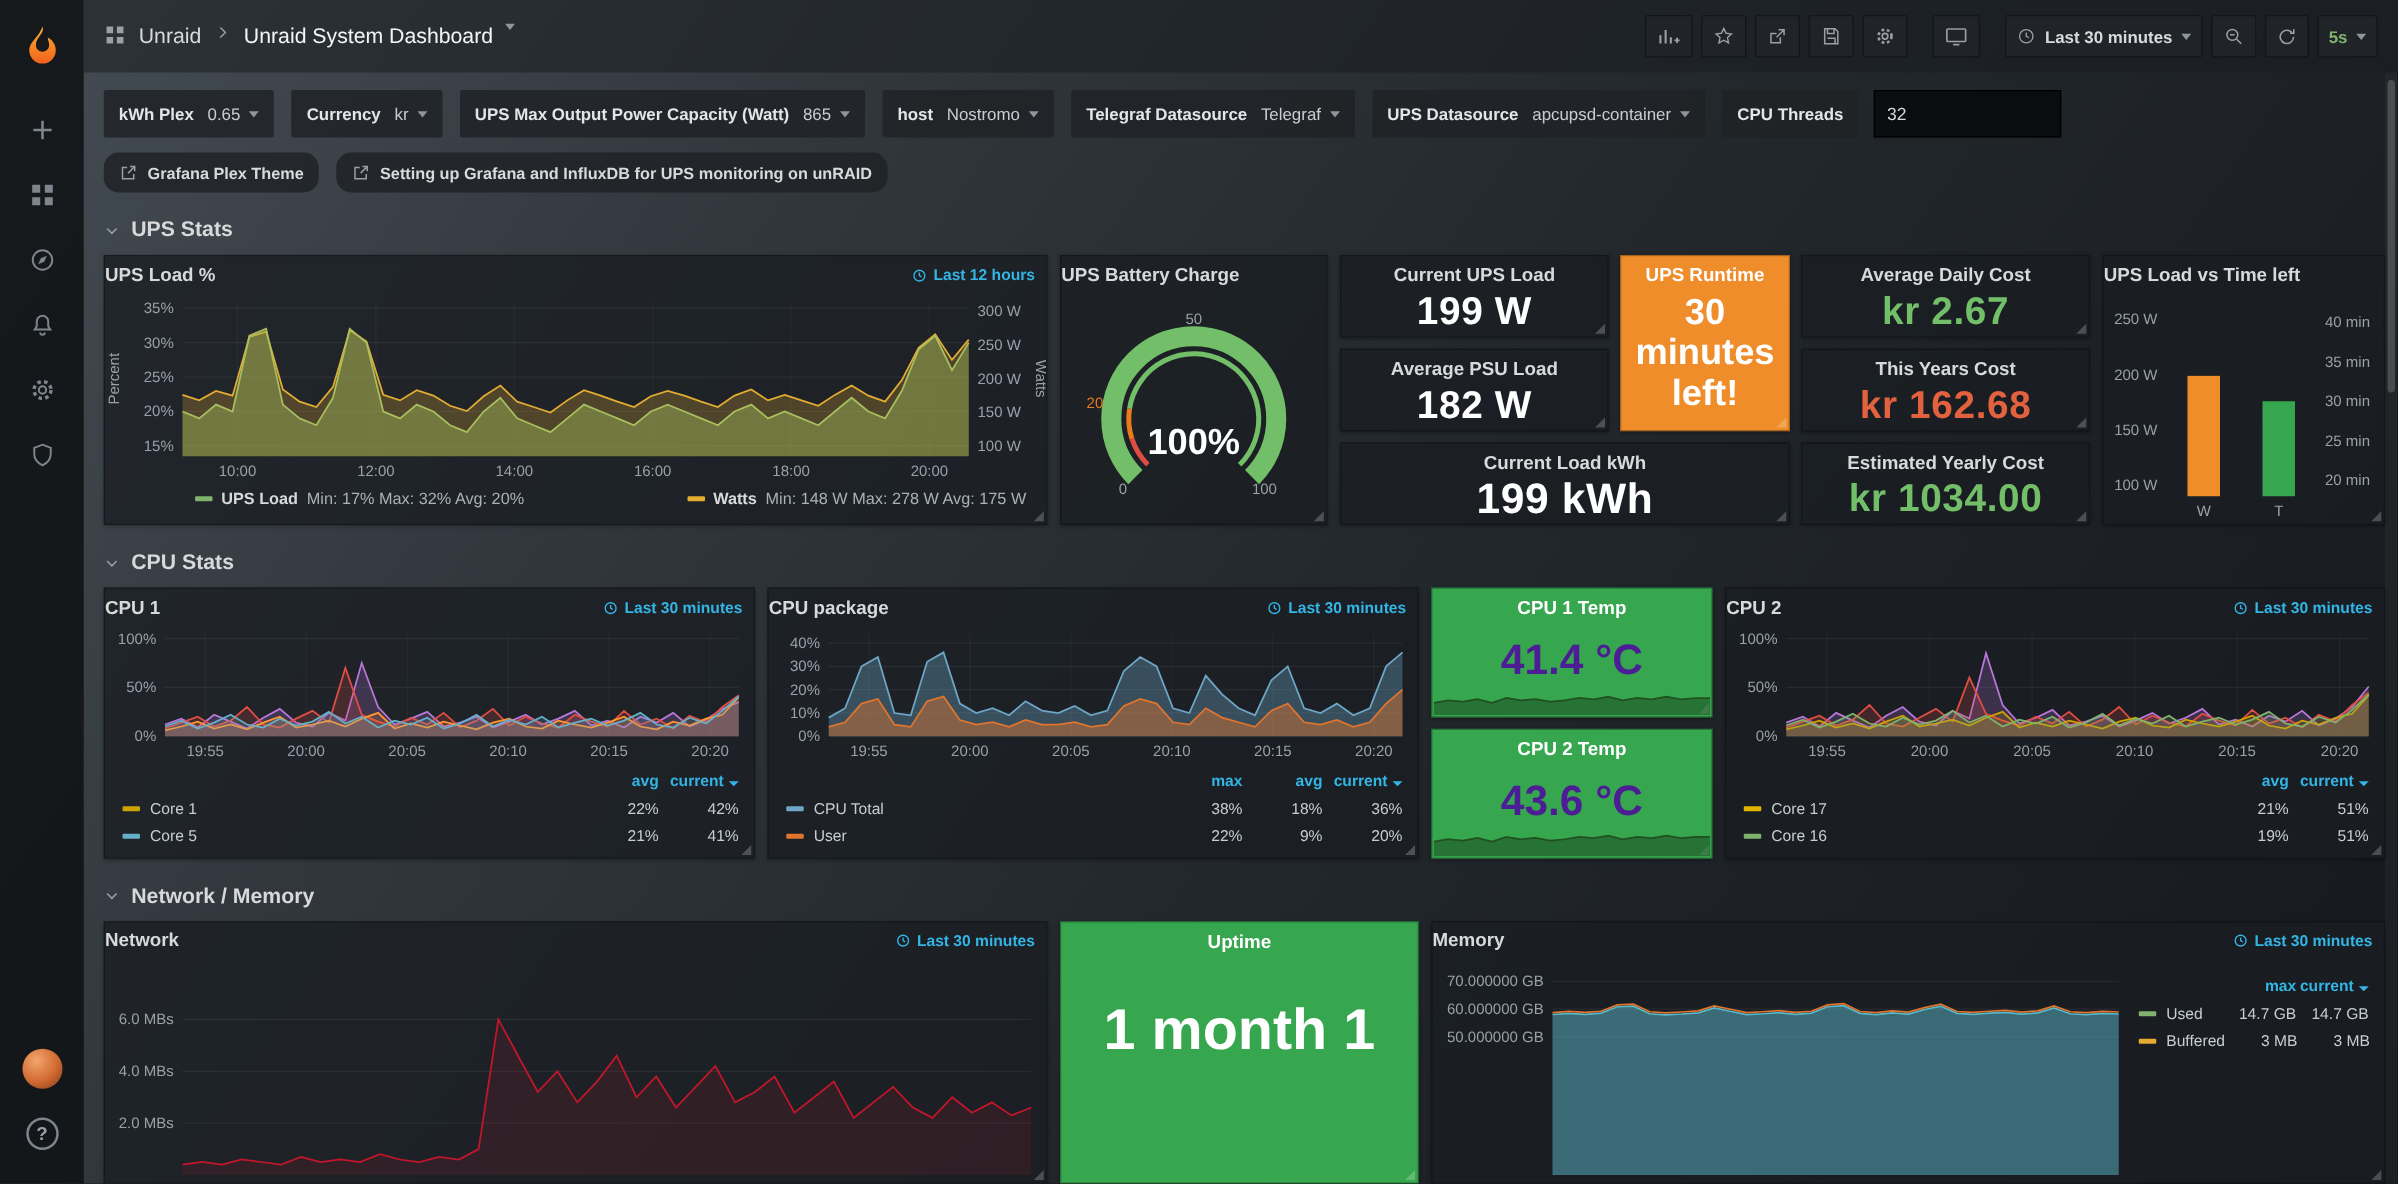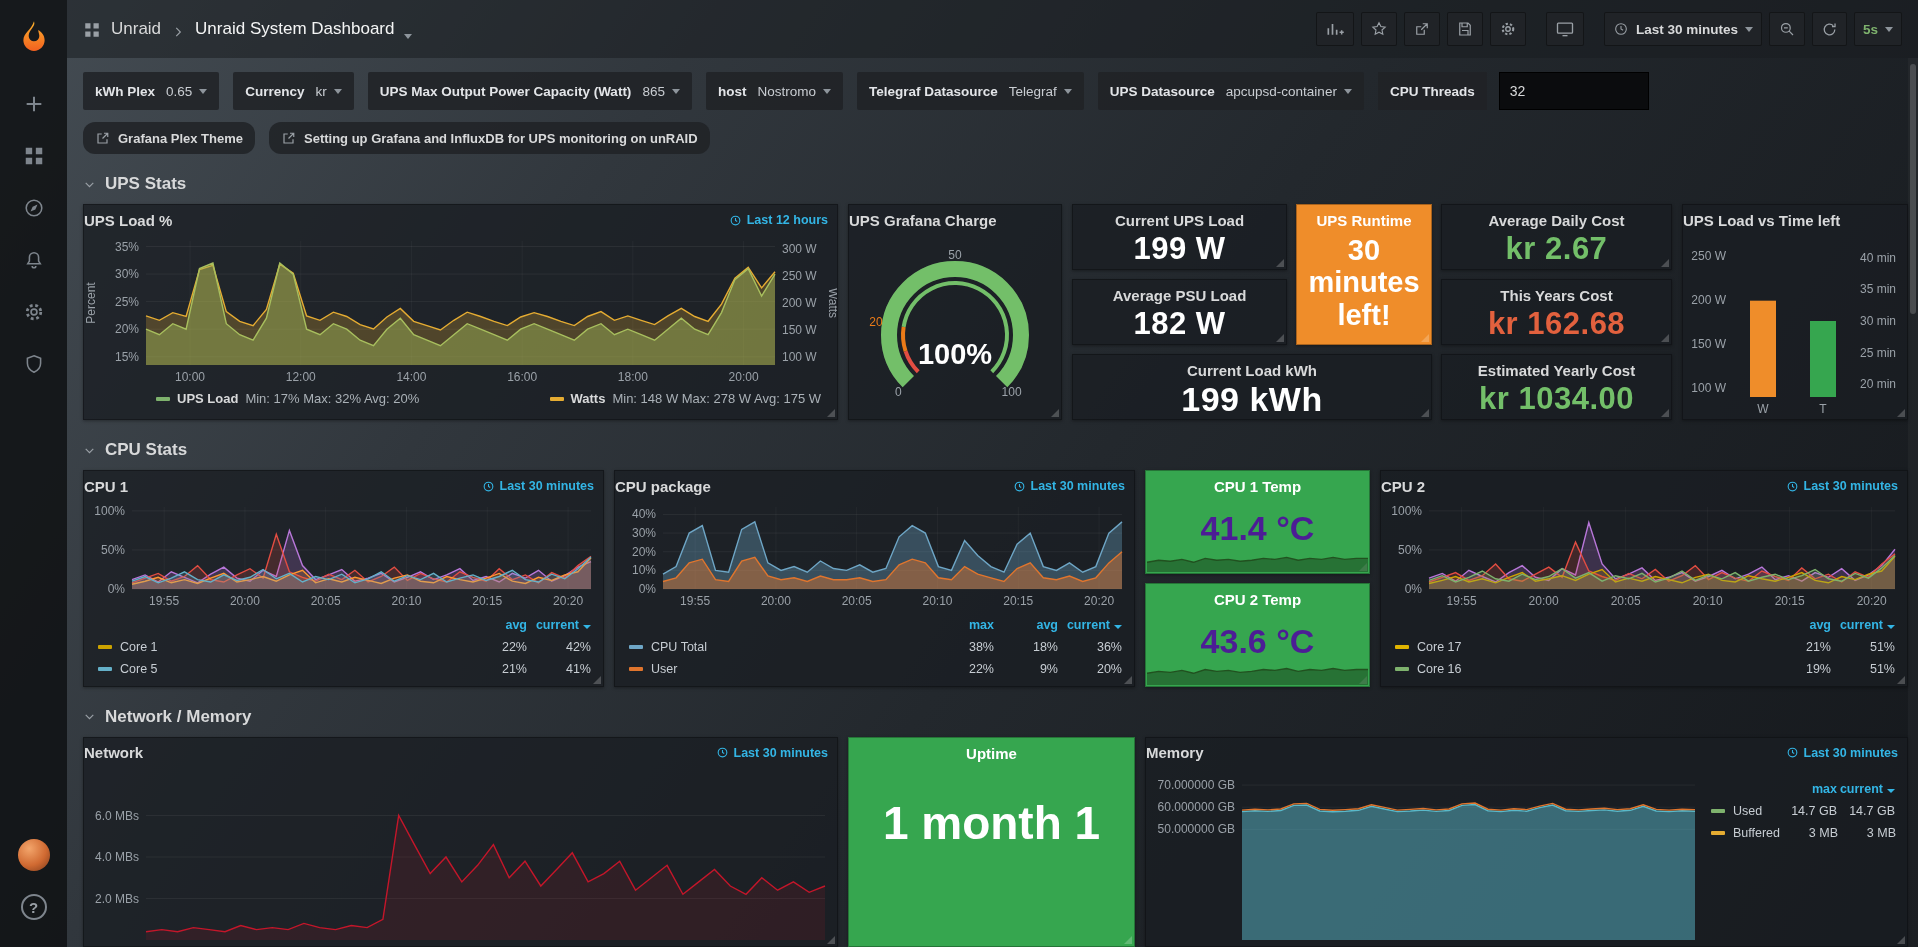--- a/index.html
+++ b/index.html
@@ -9,21 +9,21 @@
 
 .sidebar{width:67px;flex:none;background:rgba(16,18,21,0.88);display:flex;flex-direction:column;align-items:center;padding:10px 0 14px}
 .side-icon{width:40px;height:40px;display:flex;align-items:center;justify-content:center;margin:6px 0;color:#7e858d;cursor:pointer}
 .side-icon.logo{margin-bottom:22px}
 .side-spacer{flex:1}
 .avatar{width:32px;height:32px;border-radius:50%;background:radial-gradient(circle at 35% 30%,#f3a56b 0%,#d06a32 55%,#7c3a1a 100%);display:inline-block}
 .help-circle{width:26px;height:26px;border:2px solid #7e858d;border-radius:50%;color:#9aa0a6;font-size:15px;font-weight:700;display:flex;align-items:center;justify-content:center}
 
 .main{flex:1;display:flex;flex-direction:column;overflow:hidden;position:relative}
 .topnav{height:58px;flex:none;display:flex;align-items:center;padding:0 16px;background:rgba(26,29,32,0.55)}
-.breadcrumb{display:flex;align-items:flex-end;gap:10px;color:#d8d9da;font-size:17px}
+.breadcrumb{display:flex;align-items:flex-start;gap:10px;color:#d8d9da;font-size:17px}
 .crumb-root{color:#d8d9da;cursor:pointer}
 .crumb-page{color:#f4f5f5;cursor:pointer}
 .nav-ic{color:#9aa0a6;display:flex;align-items:center}
 .caret{width:0;height:0;border-left:4px solid transparent;border-right:4px solid transparent;border-top:5px solid #8e959c;display:inline-block}
 .nav-right{margin-left:auto;display:flex;align-items:center;gap:7px}
 .nav-btn{height:34px;min-width:34px;padding:0 8px;background:#202327;border:1px solid rgba(0,0,0,0.4);border-radius:2px;display:flex;align-items:center;justify-content:center;color:#9aa0a6;gap:7px;cursor:pointer;font-family:inherit}
 .nav-sep{width:6px}
 .tp-label{font-size:13.5px;color:#d8d9da;font-weight:700}
 .green-text{font-size:13.5px;color:#7eb26d;font-weight:700}
 
@@ -368,21 +368,21 @@
               <span class="swatch" style="background: rgb(229, 172, 50);"></span>
               <span class="lg-name">Watts</span>
               <span class="lg-stats">Min: 148 W Max: 278 W Avg: 175 W</span>
             </span>
           </div>
         <span class="rsz"></span>
       </div>
 
       <div class="panel">
         <div class="panel-header">
-          <span class="panel-title">UPS Grafana Charge</span>
+          <span class="panel-title">UPS Battery Charge</span>
         </div>
         <div class="gauge-wrap">
             <svg width="212" height="184">
               <path d="M59.33095244168787 146.66904755831214A66 66 0 1 1 152.6690475583122 146.6690475583121" stroke="rgba(255,255,255,0.07)" stroke-width="16" fill="none"></path>
               <path d="M59.33095244168787 146.66904755831214A66 66 0 1 1 152.6690475583122 146.6690475583121" stroke="#73bf69" stroke-width="16" fill="none"></path>
               <path d="M69.23044737829953 136.76955262170048A52 52 0 0 1 56.54506115265202 116.06888370749726" stroke="#e24d42" stroke-width="4" fill="none"></path>
               <path d="M56.54506115265202 116.06888370749726A52 52 0 0 1 54.640206289052834 91.86540781790801" stroke="#eb7b18" stroke-width="4" fill="none"></path>
               <path d="M54.640206289052834 91.86540781790801A52 52 0 1 1 142.7695526217005 136.76955262170043" stroke="#73bf69" stroke-width="4" fill="none"></path>
               <text x="49.4314575050762" y="160.5685424949238" text-anchor="middle" class="tick">0</text>
               <text x="26.98493275238897" y="91.48524279678153" text-anchor="middle" class="tick" style="fill:#eb7b18">20</text>

